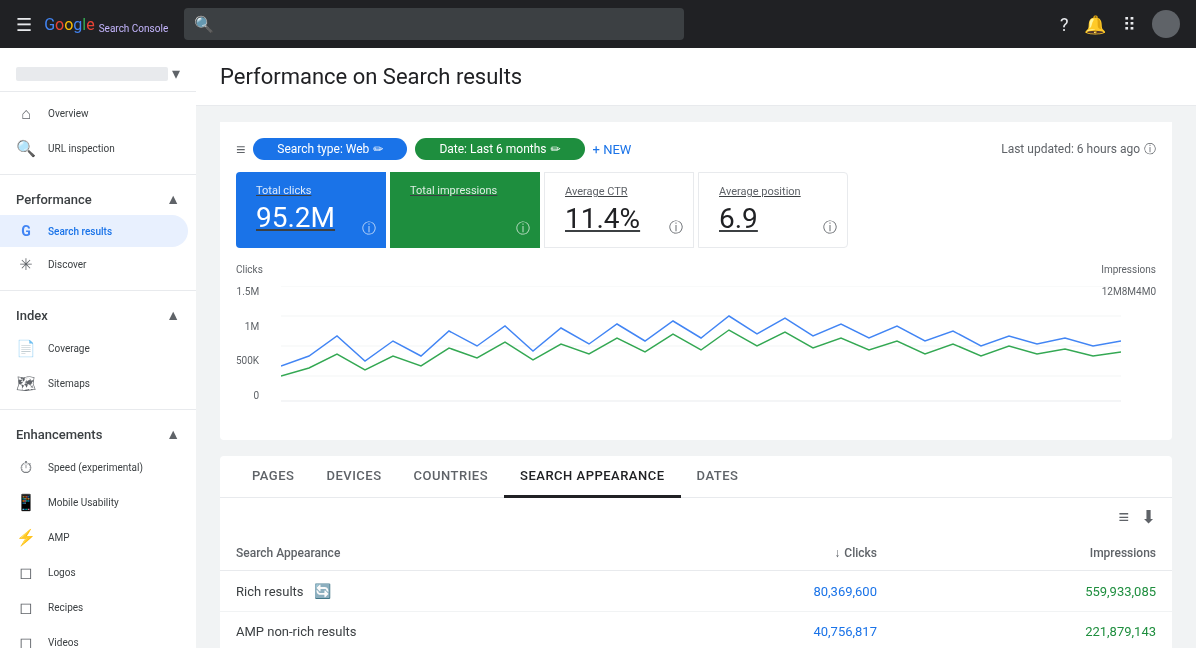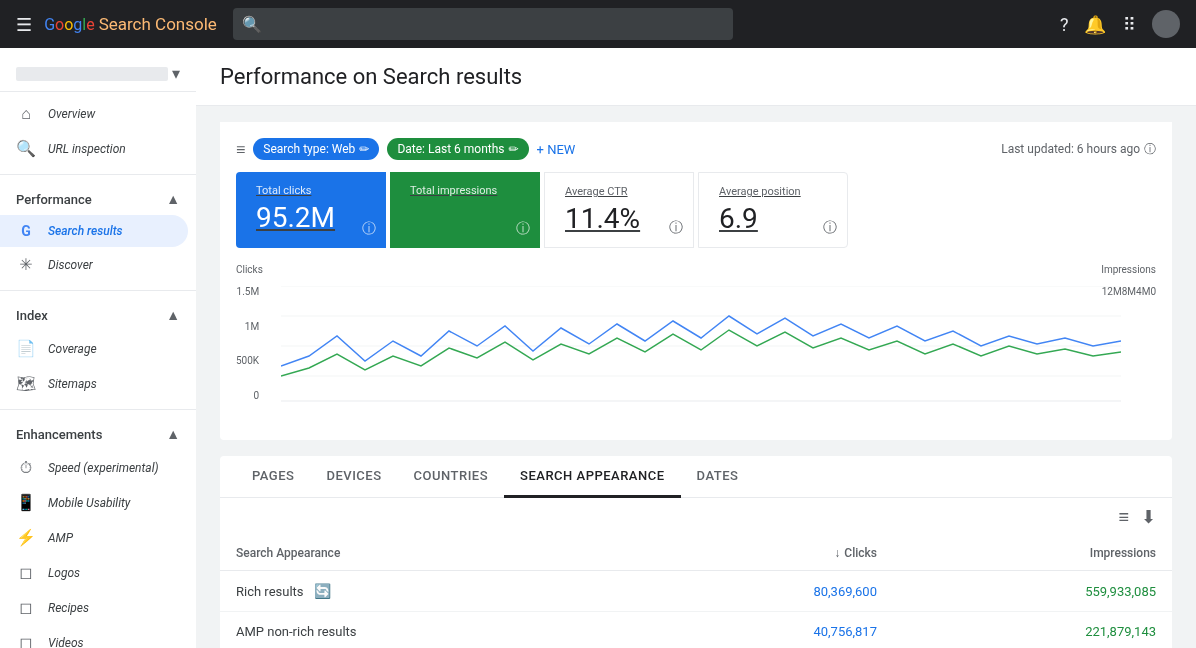--- a/index.html
+++ b/index.html
@@ -16,21 +16,21 @@
     }
     .topbar-menu-icon { color: #e8eaed; font-size: 18px; margin-right: 12px; cursor: pointer; }
     .topbar-logo { display: flex; align-items: flex-end; gap: 4px; color: #fff; font-size: 16px; font-weight: 400; margin-right: 16px; white-space: nowrap; }
     .logo-google { font-size: 16px; }
     .logo-google span.g { color: #4285f4; }
     .logo-google span.o1 { color: #ea4335; }
     .logo-google span.o2 { color: #fbbc04; }
     .logo-google span.g2 { color: #4285f4; }
     .logo-google span.l { color: #34a853; }
     .logo-google span.e { color: #ea4335; }
-    .logo-text { color: #fdba74; font-size: 17px; }
+    .logo-text { color: #c4b5fd; font-size: 10px; }
     .topbar-search {
       flex: 1;
       max-width: 500px;
       background: #3c4043;
       border-radius: 4px;
       height: 32px;
       display: flex;
       align-items: center;
       padding: 0 10px;
       gap: 8px;
@@ -85,21 +85,21 @@
       padding: 8px 16px;
       cursor: pointer;
       border-radius: 0 24px 24px 0;
       margin-right: 8px;
       gap: 12px;
     }
     .sidebar-item.active { background: #e8f0fe; }
     .sidebar-item.active .sidebar-item-label { color: #1a73e8; font-weight: 500; }
     .sidebar-icon { font-size: 16px; color: #5f6368; width: 20px; text-align: center; }
     .sidebar-item.active .sidebar-icon { color: #1a73e8; }
-    .sidebar-item-label { font-size: 12px; color: #3c4043; font-style: italic; }
+    .sidebar-item-label { font-size: 10px; color: #3c4043; }
     .sidebar-section-header {
       display: flex;
       align-items: center;
       padding: 8px 16px;
       cursor: pointer;
       justify-content: space-between;
     }
     .sidebar-section-title { font-size: 13px; color: #3c4043; font-weight: 500; }
     .sidebar-chevron { color: #5f6368; font-size: 14px; }
     .sidebar-divider { height: 1px; background: #e8eaed; margin: 8px 0; }
@@ -129,21 +129,21 @@
       padding: 12px 16px;
       border-radius: 4px 4px 0 0;
     }
     .filter-icon { color: #5f6368; font-size: 16px; }
     .filter-chip {
       display: flex;
       align-items: center;
       gap: 4px;
       background: #1a73e8;
       color: #fff;
-      padding: 4px 10px;
+      padding: 4px 24px;
       border-radius: 16px;
       font-size: 12px;
       cursor: pointer;
     }
     .filter-chip-edit { font-size: 12px; }
     .filter-chip.green { background: #1e8e3e; }
     .filter-new {
       display: flex;
       align-items: center;
       gap: 4px;

